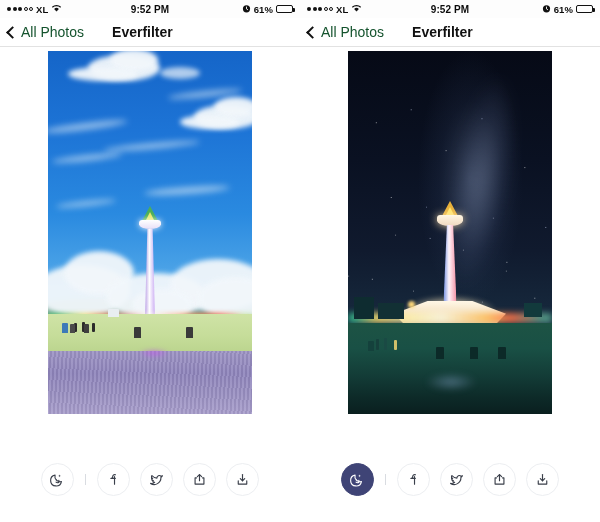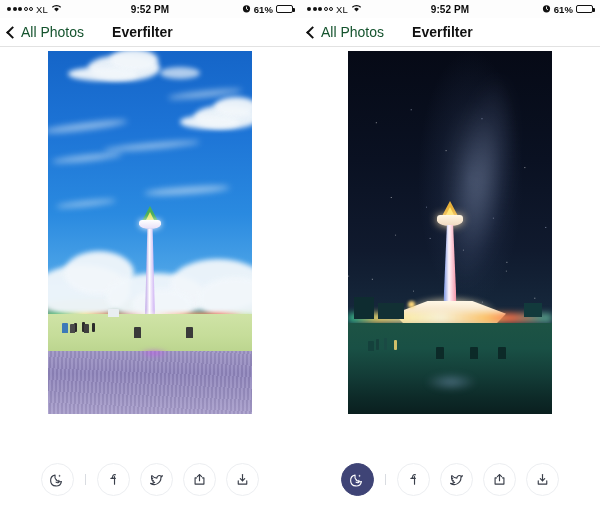--- a/index.html
+++ b/index.html
@@ -27,21 +27,21 @@
     color: #0b0b0b;
     font-weight: bold;
     letter-spacing: .1px;
   }
   .sb-left { display: flex; align-items: center; gap: 3px; width: 33%; }
   .sb-center { width: 34%; text-align: center; font-weight: bold; font-size: 10px; }
   .sb-right { width: 33%; display: flex; align-items: center; justify-content: flex-end; gap: 3px; }
   .dots { display: flex; align-items: center; gap: 1.5px; }
   .dot { width: 4px; height: 4px; border-radius: 50%; background: #111; }
   .dot.hollow { background: transparent; border: 1px solid #111; width: 4px; height: 4px; }
-  .carrier { font-size: 9.5px; font-weight: normal; }
+  .carrier { font-size: 9.5px; font-weight: bold; }
   .wifi { display: inline-block; }
   .alarm { display: inline-block; }
   .batt-pct { font-size: 9.5px; font-weight: bold; }
   .battery {
     position: relative;
     width: 17px; height: 8px;
     border: 1px solid #111; border-radius: 2px;
     padding: 1px;
   }
   .battery::after {

